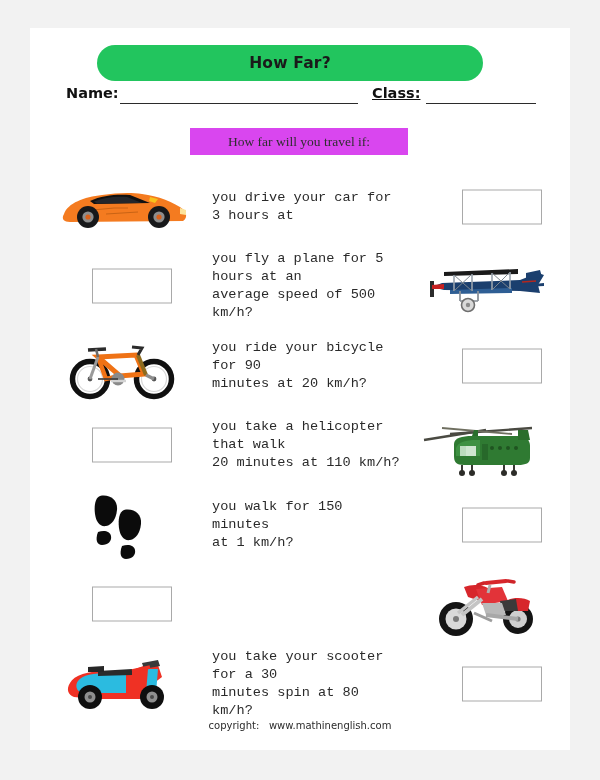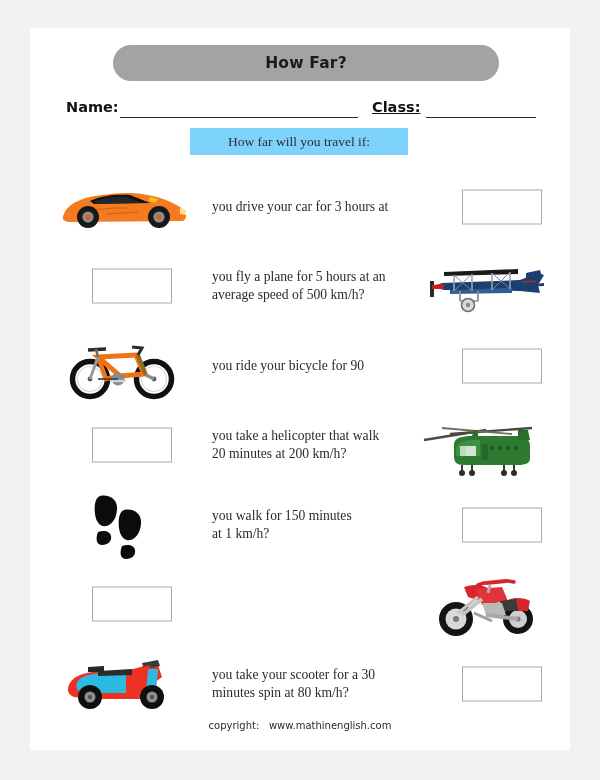--- a/index.html
+++ b/index.html
@@ -18,25 +18,25 @@
     left: 30px;
     top: 28px;
     width: 540px;
     height: 722px;
     background: #ffffff;
   }
 
   
   .title-bar {
     position: absolute;
-    left: 83px;
+    left: 67px;
     top: 17px;
     width: 386px;
     height: 36px;
-    background: #a3a3a3;
+    background: #22c55e;
     border-radius: 18px;
   }
   .title-text {
     position: absolute;
     left: 0;
     top: 0;
     width: 100%;
     height: 36px;
     line-height: 36px;
     text-align: center;
@@ -44,21 +44,21 @@
     font-size: 15.5px;
     font-weight: 600;
     color: #1a1a1a;
     letter-spacing: .2px;
   }
 
   
   .nameline {
     position: absolute;
     left: 36px;
-    top: 69px;
+    top: 55px;
     width: 470px;
     height: 26px;
   }
   .nm-label {
     position: absolute;
     font-family: "DejaVu Sans", sans-serif;
     font-size: 14.5px;
     font-weight: 600;
     color: #111;
     top: 0;
@@ -74,21 +74,21 @@
   .nm-rule.r1 { left: 54px; width: 238px; }
   .nm-rule.r2 { left: 360px; width: 110px; }
 
   
   .subhead {
     position: absolute;
     left: 160px;
     top: 100px;
     width: 218px;
     height: 27px;
-    background: #7dd3fc;
+    background: #d946ef;
   }
   .subhead span {
     display: block;
     width: 100%;
     line-height: 27px;
     text-align: center;
     font-family: "Liberation Serif", serif;
     font-size: 13.5px;
     color: #2e2e2e;
   }
@@ -112,21 +112,21 @@
   }
   .cell.left  { left: 6px;   width: 172px; }
   .cell.mid   { left: 182px; width: 190px; }
   .cell.right { left: 378px; width: 160px; }
 
   .qtext {
     position: absolute;
     left: 0;
     top: 50%;
     transform: translateY(-50%);
-    font-family: Liberation Serif, serif;
+    font-family: Liberation Mono, monospace;
     font-size: 13.6px;
     line-height: 18px;
     color: #2a2a2a;
     width: 190px;
   }
 
   .answerbox {
     position: absolute;
     top: 50%;
     transform: translateY(-50%);
@@ -266,35 +266,36 @@
             <path d="M78 18 L88 19 L84 26" fill="none" stroke="#2b2b2b" stroke-width="3"></path>
             <circle cx="64" cy="50" r="6.5" fill="#8a8a8a"></circle>
             <path d="M57 52 L72 52" stroke="#d3d3d3" stroke-width="2.4"></path>
             <path d="M44 50 L64 50" stroke="#3a3a3a" stroke-width="1.6"></path>
           </svg>
         </div>
       </div>
       <div class="cell mid">
         <div class="qtext">
           <div>you ride your bicycle for 90</div>
+          <div>minutes at 20 km/h?</div>
         </div>
       </div>
       <div class="cell right">
         <div class="answerbox"></div>
       </div>
     </div>
 
     <div class="row">
       <div class="cell left">
         <div class="answerbox"></div>
       </div>
       <div class="cell mid">
         <div class="qtext">
           <div>you take a helicopter that walk</div>
-          <div>20 minutes at 200 km/h?</div>
+          <div>20 minutes at 110 km/h?</div>
         </div>
       </div>
       <div class="cell right">
         <div class="art">
           <svg viewBox="0 0 140 74">
             <path d="M30 26 L112 20" stroke="#4a4a42" stroke-width="2.4"></path>
             <path d="M4 32 L66 22" stroke="#4a4a42" stroke-width="2.4"></path>
             <path d="M22 20 L92 26" stroke="#6f6f60" stroke-width="1.8"></path>
             <path d="M34 36 C34 30 42 28 52 28 L98 28 C106 28 110 32 110 38 L110 50 C110 55 106 57 98 57 L44 57 C36 57 34 54 34 48 Z" fill="#2f7a32"></path>
             <path d="M36 40 C38 34 46 32 56 32 L60 32 L60 48 L36 48 Z" fill="#3e9142"></path>

